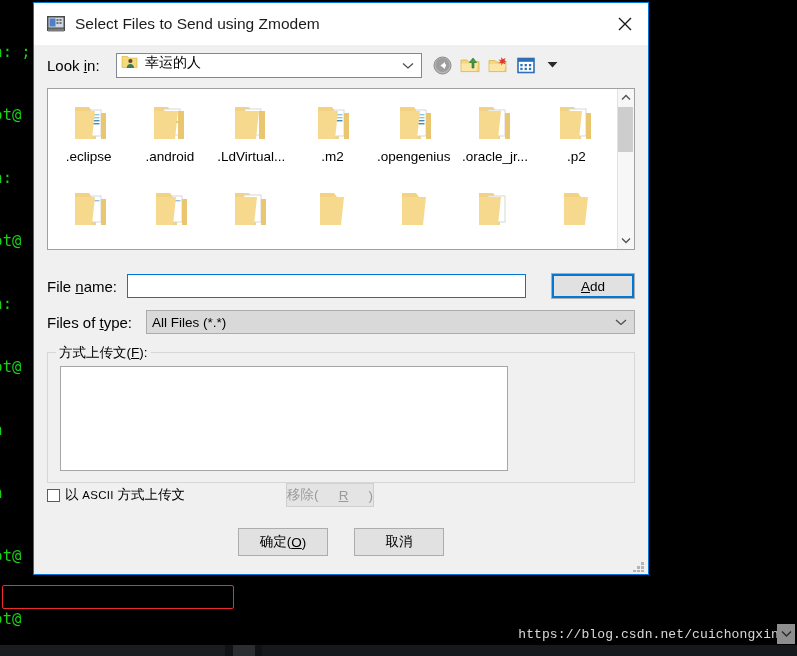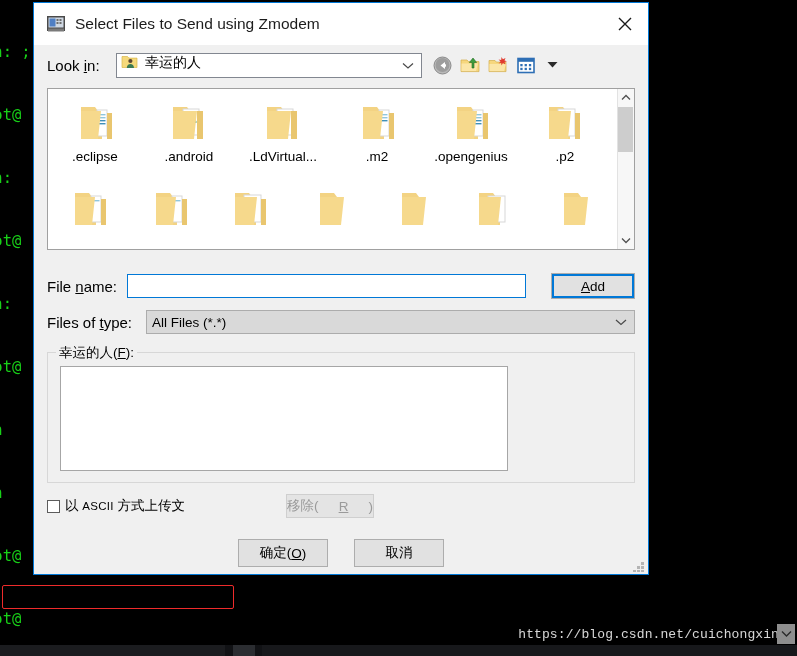--- a/index.html
+++ b/index.html
@@ -314,21 +314,20 @@
     position: absolute;
     left: 12px; top: 13px;
     width: 448px; height: 105px;
     background: #fff;
     border: 1px solid #a6a6a6;
   }
 
   .opts-row {
     display: flex;
     align-items: center;
-    margin-top: 11px;
     height: 24px;
   }
   .chk-wrap {
     display: flex; align-items: center; cursor: default;
   }
   .chk-box {
     width: 13px; height: 13px;
     background: #fff;
     border: 1px solid #5c5c5c;
     flex: none;
@@ -594,20 +593,31 @@
                   <path d="M10 10 h20 l-3 28 H10 Z" fill="#f6d98c"></path>
                   <path d="M36 12 h5 v26 h-5 Z" fill="#e9c66f"></path>
                 </svg>
               </span>
               <span class="fname">.opengenius</span>
             </div>
             <div class="file-item">
               <span class="ficon">
                 <svg width="48" height="44" viewBox="0 0 48 44">
                   <path d="M8 6 h14 l3 4 h4 v28 H8 Z" fill="#f3d383"></path>
+                  <rect x="17" y="9" width="17" height="26" fill="#ffffff" stroke="#d7d7d7"></rect>
+                  <path d="M8 10 h22 l-3 28 H8 Z" fill="#f6d98c"></path>
+                  <path d="M34 12 h5 v26 h-5 Z" fill="#e9c66f"></path>
+                </svg>
+              </span>
+              <span class="fname">.oracle_jr...</span>
+            </div>
+            <div class="file-item">
+              <span class="ficon">
+                <svg width="48" height="44" viewBox="0 0 48 44">
+                  <path d="M8 6 h14 l3 4 h4 v28 H8 Z" fill="#f3d383"></path>
                   <rect x="17" y="8" width="17" height="27" fill="#ffffff" stroke="#d7d7d7"></rect>
                   <path d="M8 10 h22 l-3 28 H8 Z" fill="#f6d98c"></path>
                   <path d="M34 12 h5 v26 h-5 Z" fill="#e9c66f"></path>
                 </svg>
               </span>
               <span class="fname">.p2</span>
             </div>
           </div>
 
           <div class="file-row">
@@ -710,21 +720,21 @@
           <span>All Files (*.*)</span>
           <span class="chev">
             <svg width="12" height="8" viewBox="0 0 12 8">
                 <path d="M1 1.5 L6 6 L11 1.5" stroke="#4a4a4a" stroke-width="1.2" fill="none"></path>
               </svg>
           </span>
         </div>
       </div>
 
       <div class="groupbox">
-        <span class="gb-title"><span>幸运的人(</span><u class="acc">F</u><span>):</span></span>
+        <span class="gb-title"><span>方式上传文(</span><u class="acc">F</u><span>):</span></span>
         <div class="gb-listbox"></div>
       </div>
 
       <div class="opts-row">
         <label class="chk-wrap">
           <span class="chk-box"></span>
           <span class="chk-label"><span>以 </span><span class="small-caps-ascii">ASCII</span><span> 方式上传文</span></span>
         </label>
         <div class="remove-btn">
             <span>移除(</span>

